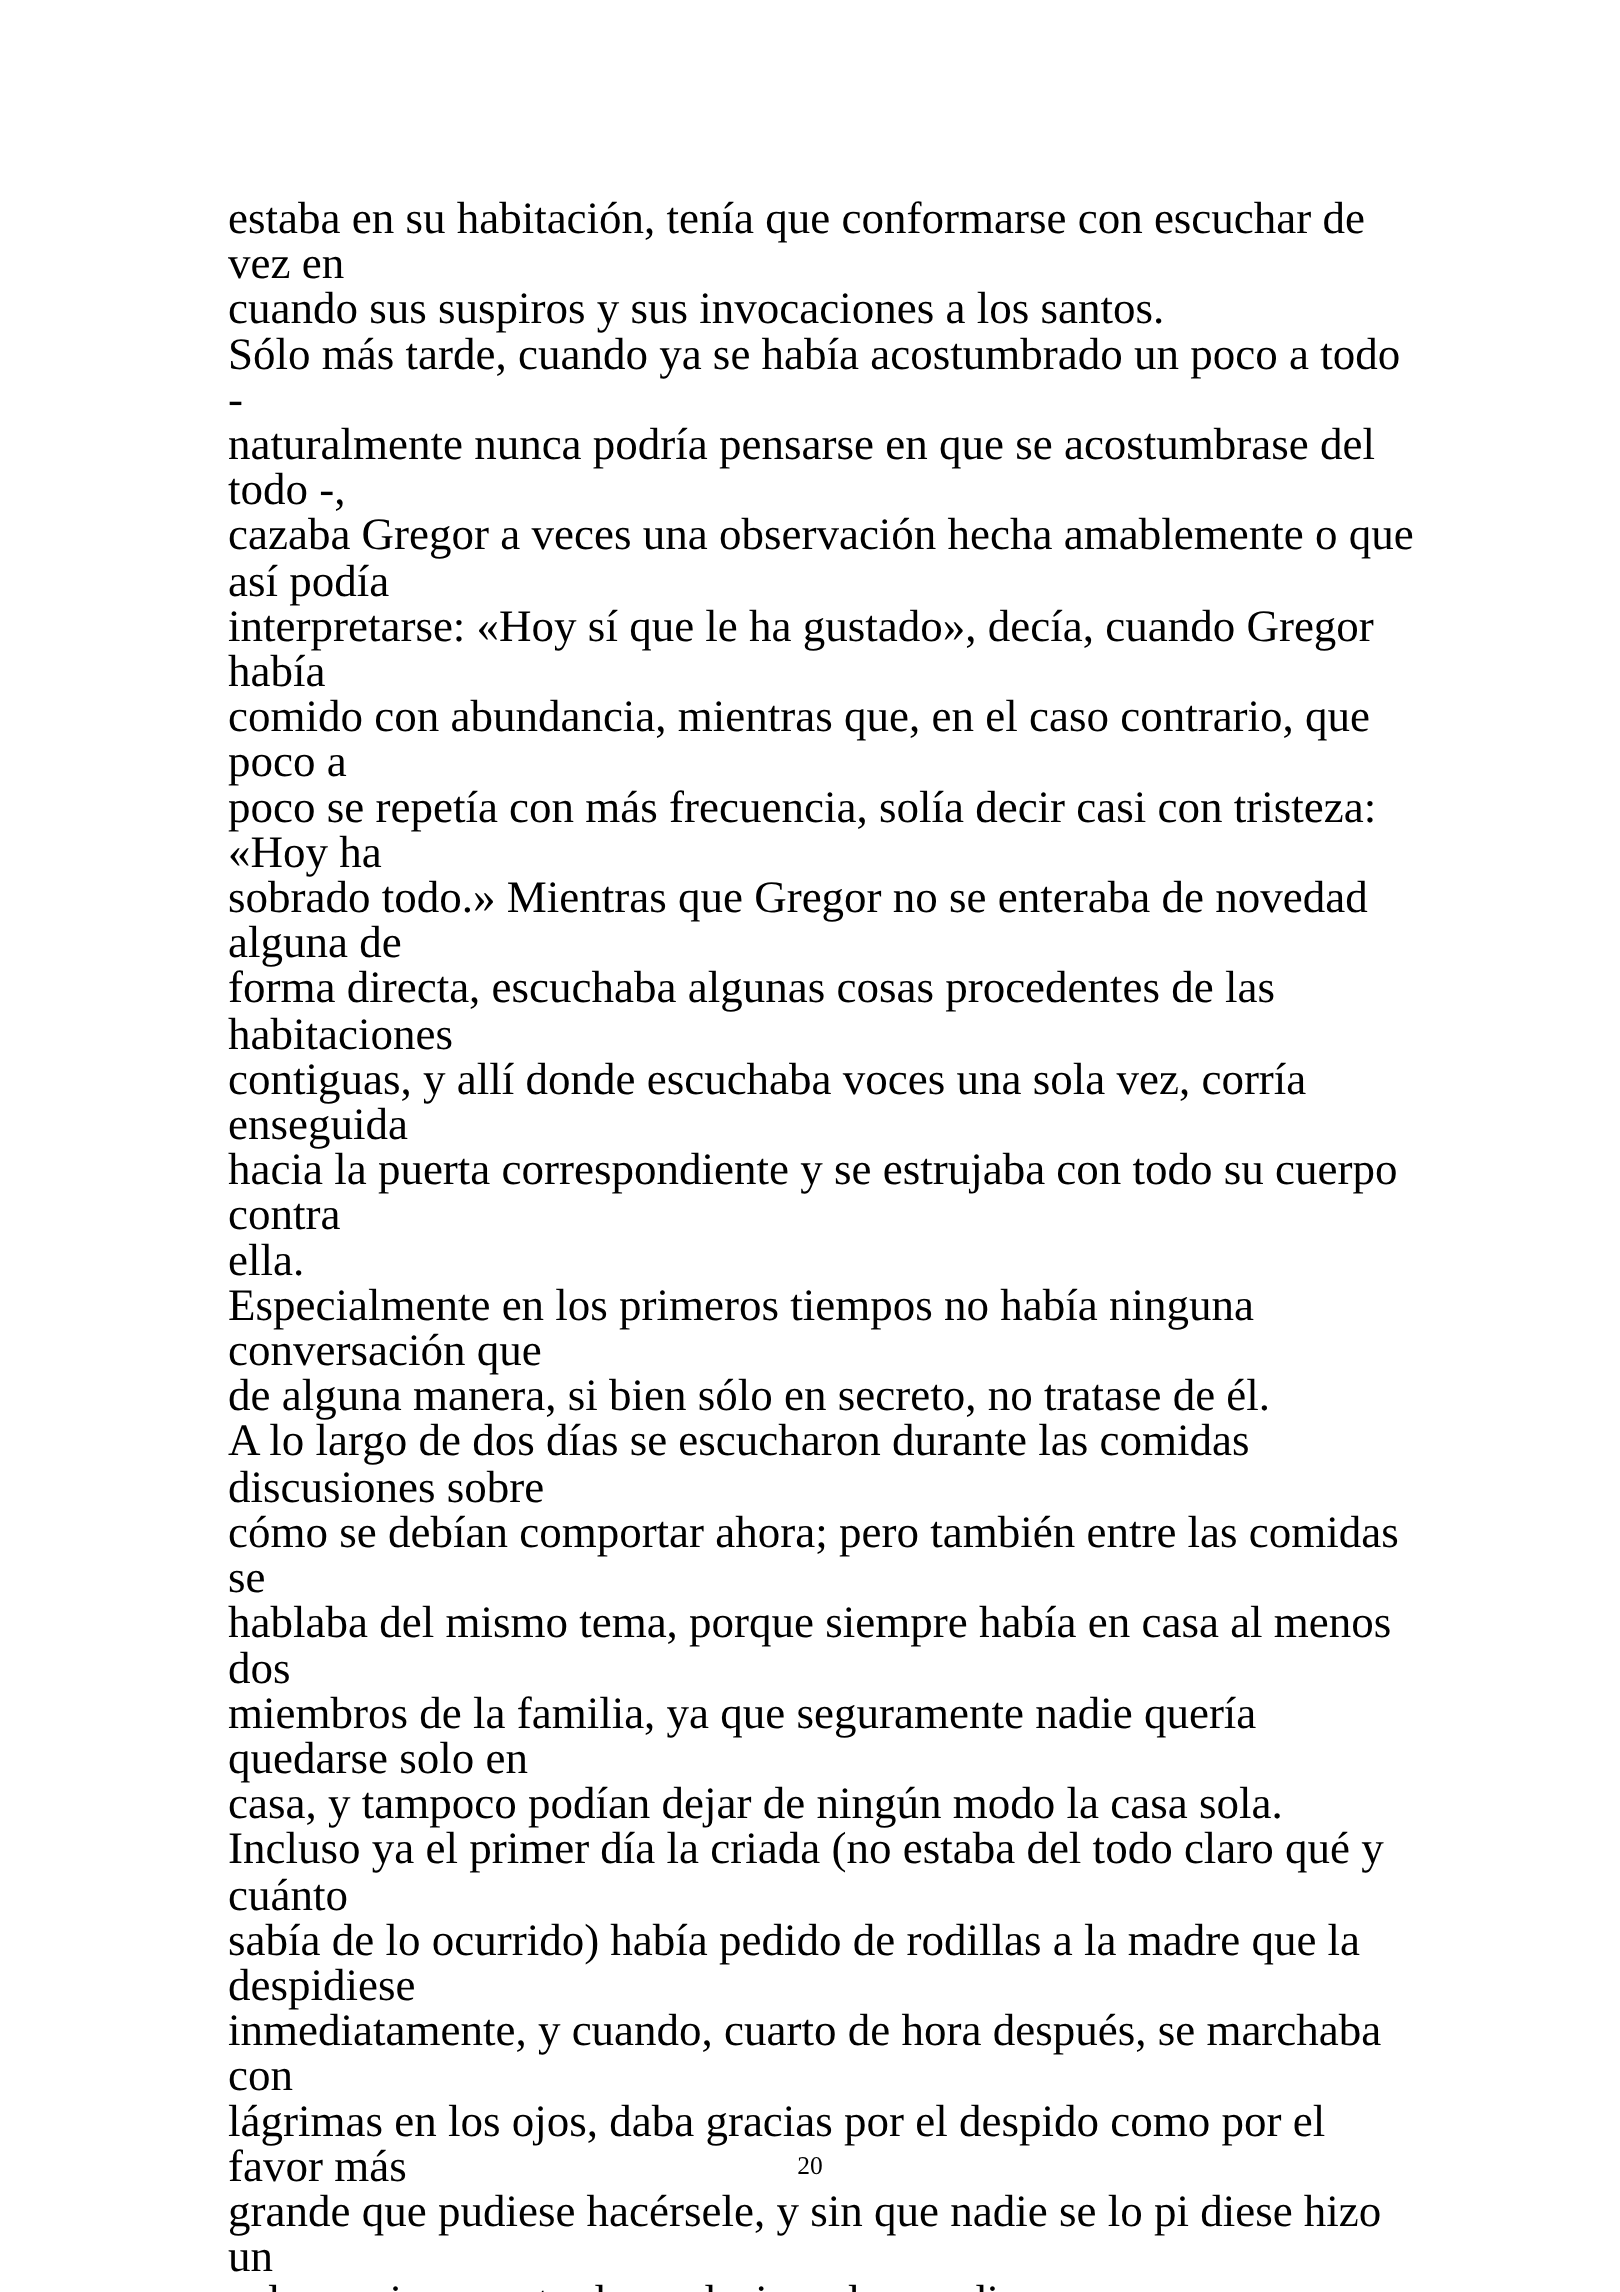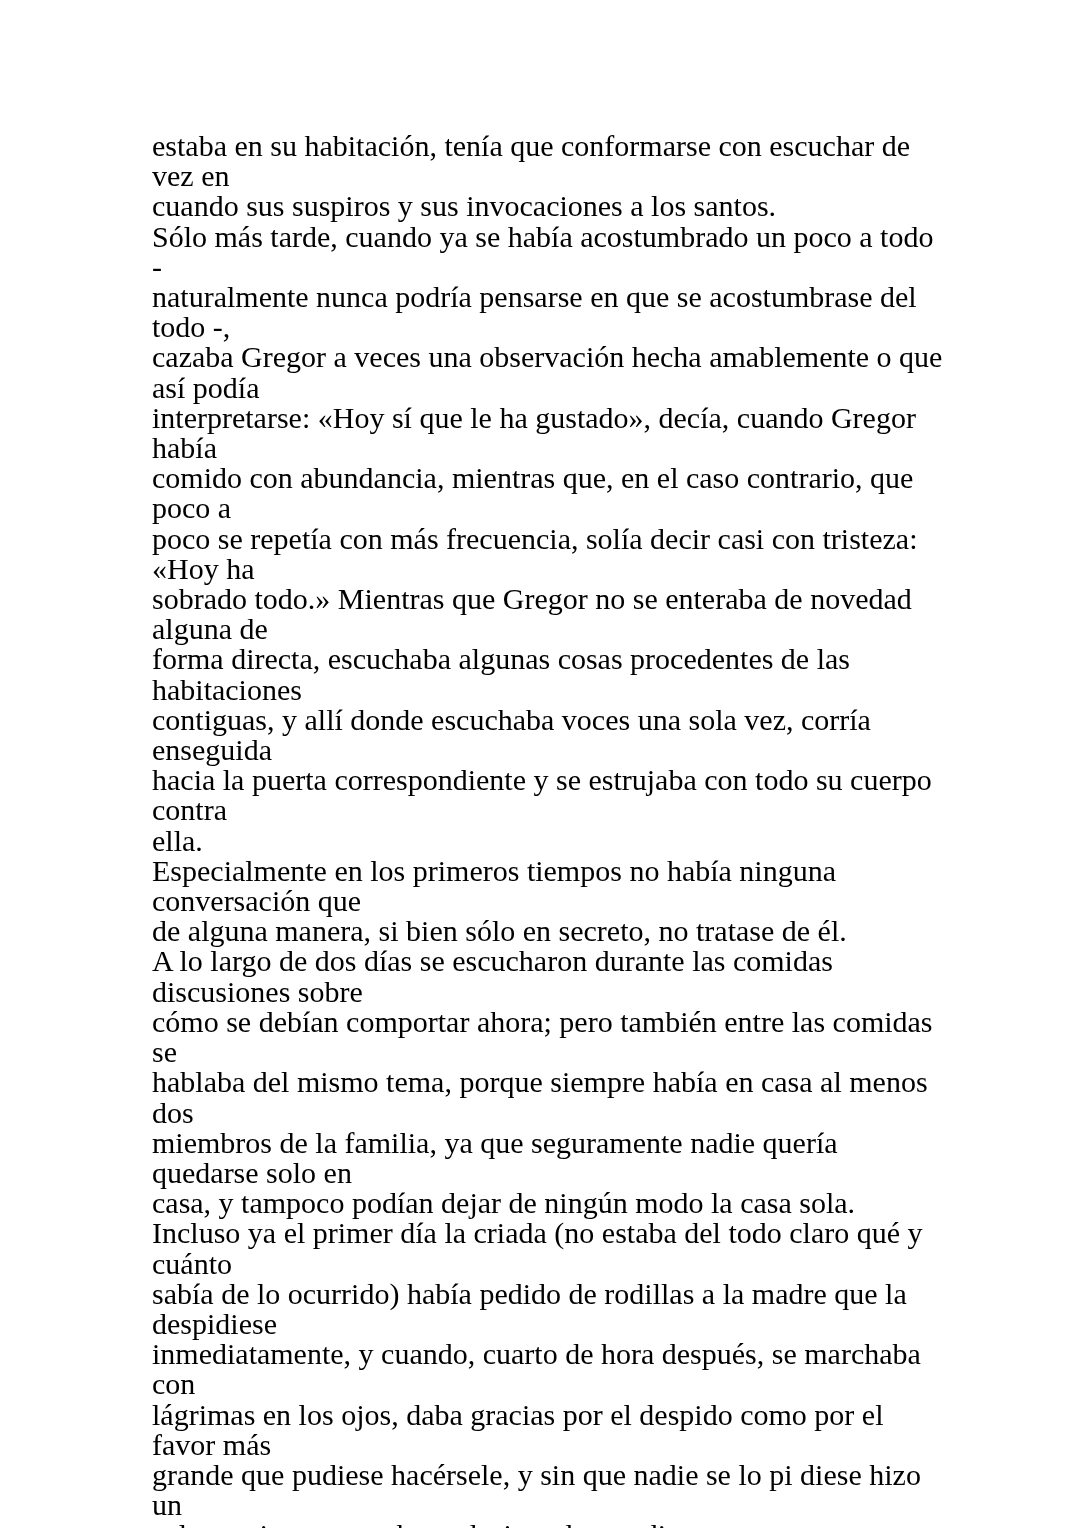--- a/index.html
+++ b/index.html
@@ -93,13 +93,14 @@
 quería tomar una cerveza, y se ofrecía amablemente a ir ella misma a
 buscarla, y como el padre permanecía en silencio, añadía, para que él no
 tuviese reparos, que también podía mandar a la portera, pero entonces el
 padre respondía, por fin, con un poderoso «no», y ya no se hablaba más del
 asunto.
 Ya en el transcurso del primer día el padre explicó tanto a la madre como a
 la hermana toda la situación económica y las perspectivas. De vez en
 cuando se levantaba de la mesa y reco gía de la pequeña caja marca
 Wertheim*, que había salvado de la quiebra de su negocio ocurrida hacía</div>
 
+  <div class="page-number">20</div>
 </div>
 
 </body></html>

